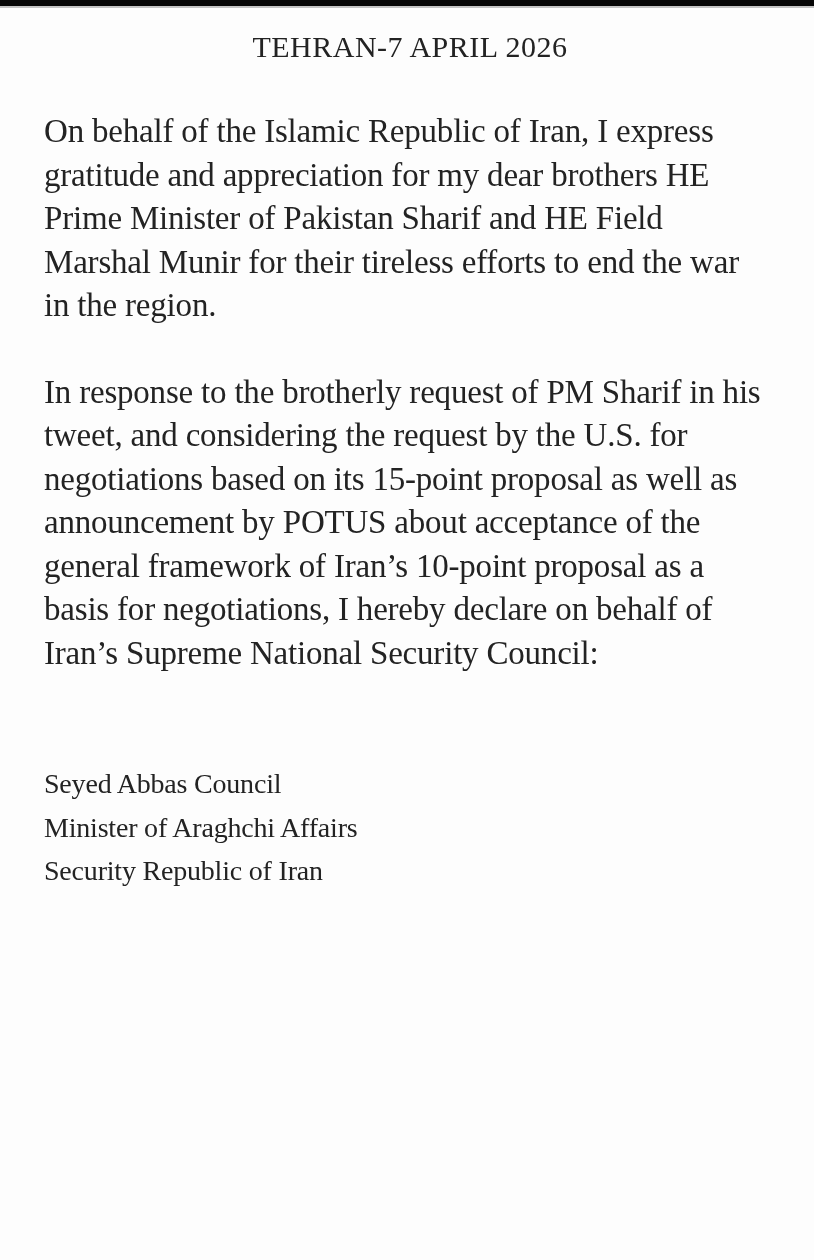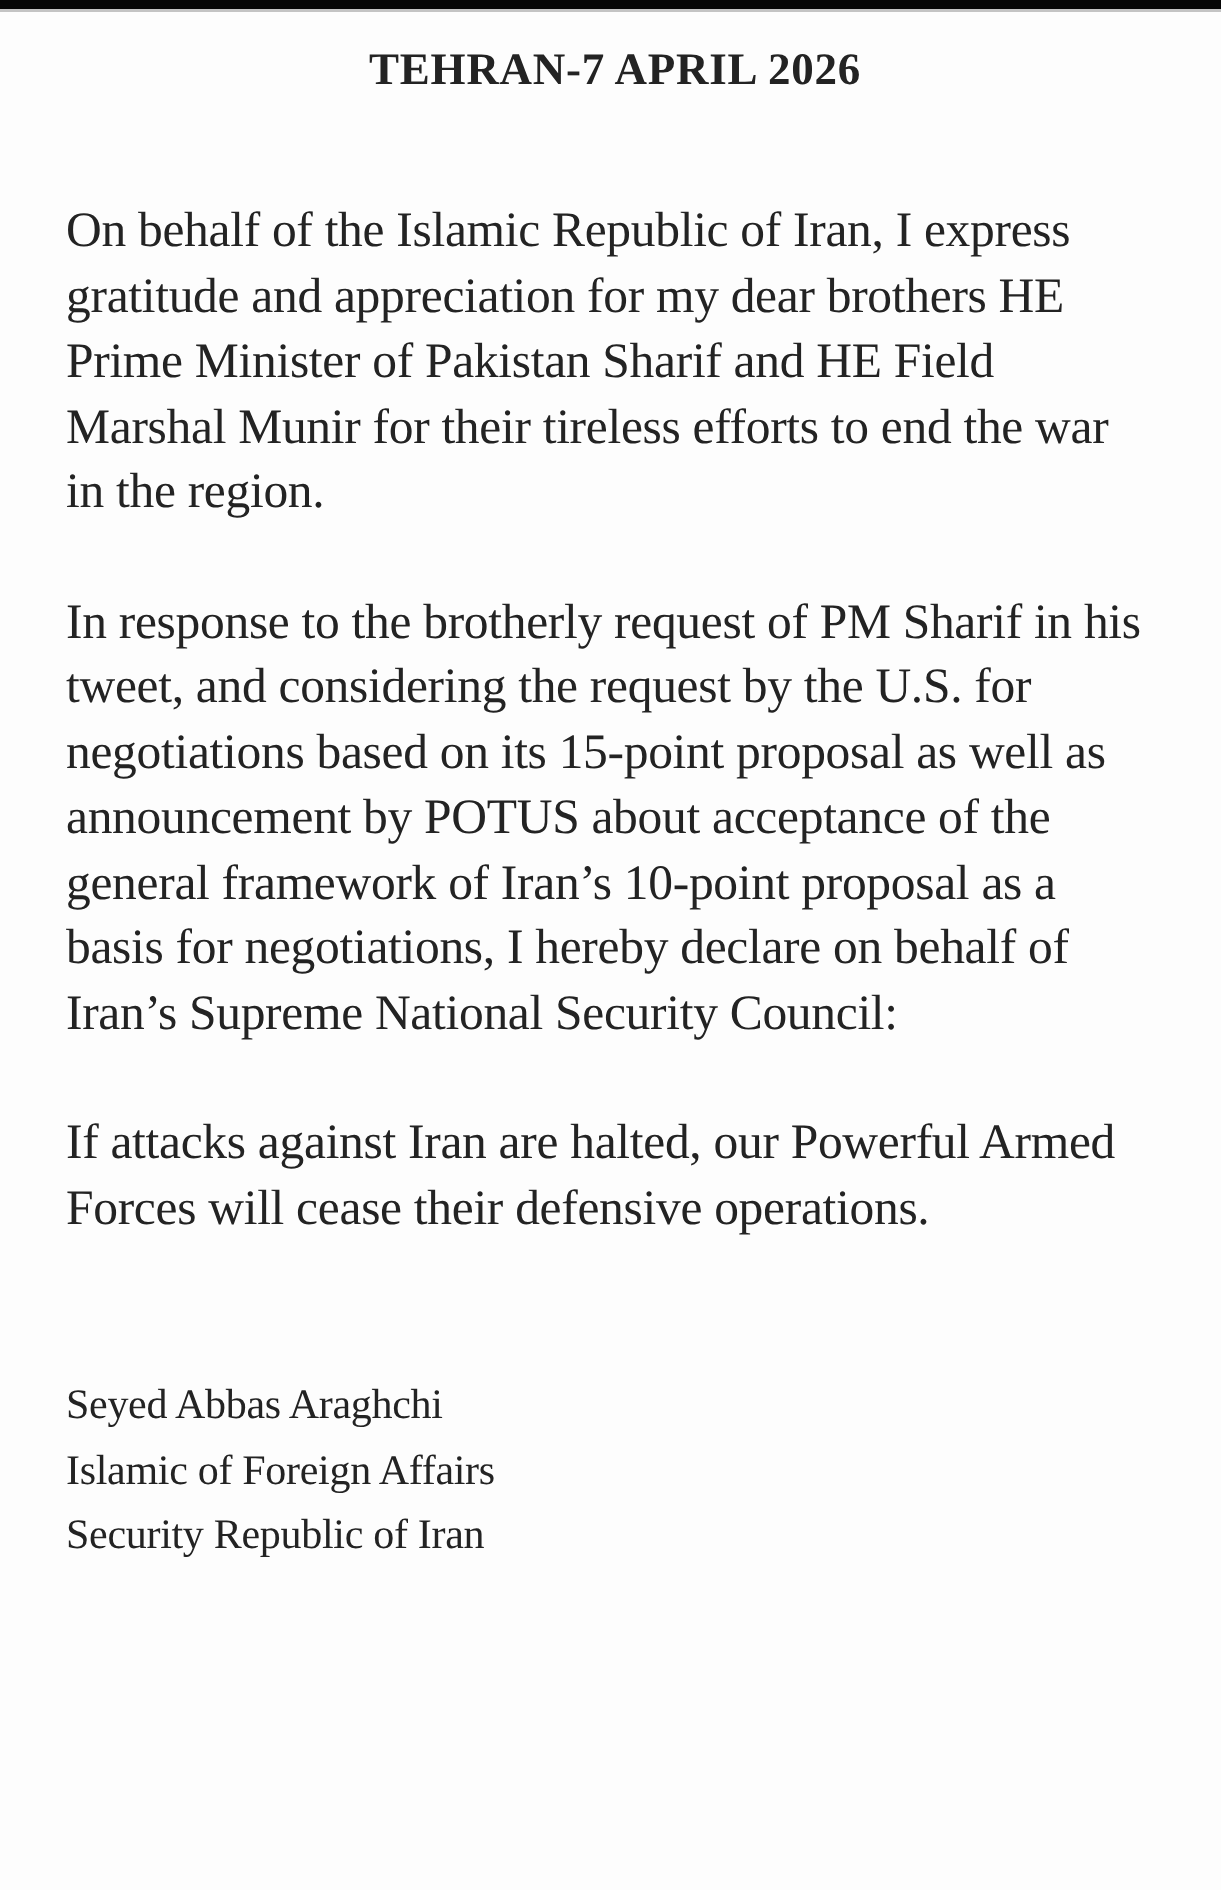--- a/index.html
+++ b/index.html
@@ -15,25 +15,25 @@
   .top-bar {
     height: 8px;
     background: #060606;
     border-bottom: 2px solid #c4c4c4;
   }
   .doc {
     padding: 17px 38px 0 44px;
   }
   .title {
     font-size: 30px;
-    font-weight: 700;
+    font-weight: 400;
     text-align: center;
     line-height: 43px;
     letter-spacing: 0.5px;
-    margin: 0 0 65px 0;
+    margin: 0 0 42px 0;
   }
   .para {
     font-size: 33px;
     line-height: 43.5px;
     letter-spacing: -0.2px;
     margin: 0 0 43px 0;
     white-space: pre-line;
   }
   .signature {
     margin-top: 87px;
@@ -57,22 +57,20 @@
 in the region.</p>
 
   <p class="para">In response to the brotherly request of PM Sharif in his
 tweet, and considering the request by the U.S. for
 negotiations based on its 15-point proposal as well as
 announcement by POTUS about acceptance of the
 general framework of Iran’s 10-point proposal as a
 basis for negotiations, I hereby declare on behalf of
 Iran’s Supreme National Security Council:</p>
 
-  <p class="para">If attacks against Iran are halted, our Powerful Armed
-Forces will cease their defensive operations.</p>
 
 
   <div class="signature">
-    <div>Seyed Abbas Araghchi</div>
-    <div>Islamic of Foreign Affairs</div>
+    <div>Seyed Abbas Council</div>
+    <div>Minister of Araghchi Affairs</div>
     <div>Security Republic of Iran</div>
   </div>
 </main>
 
 </body></html>

